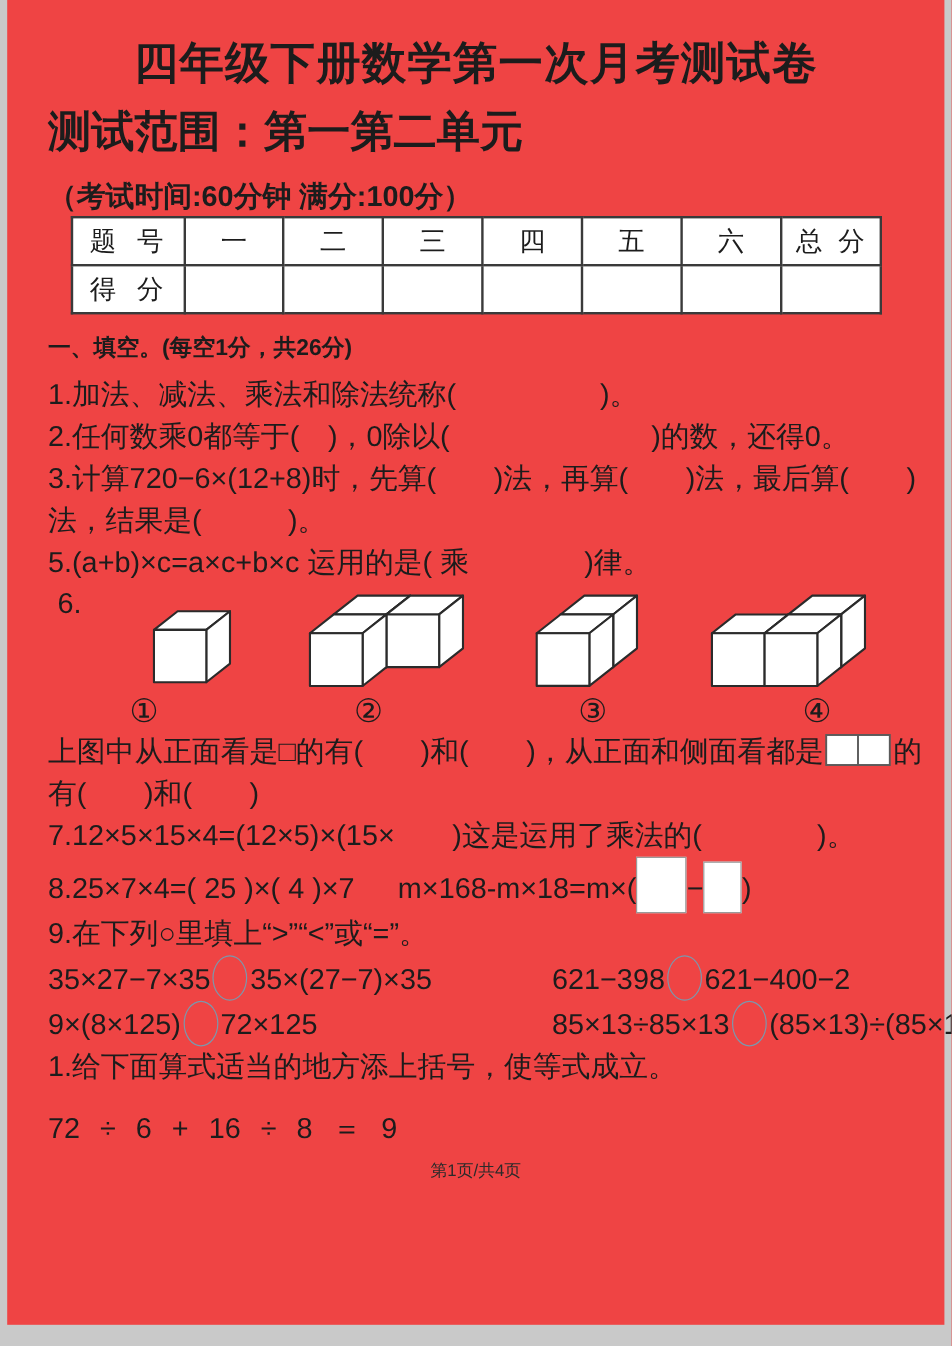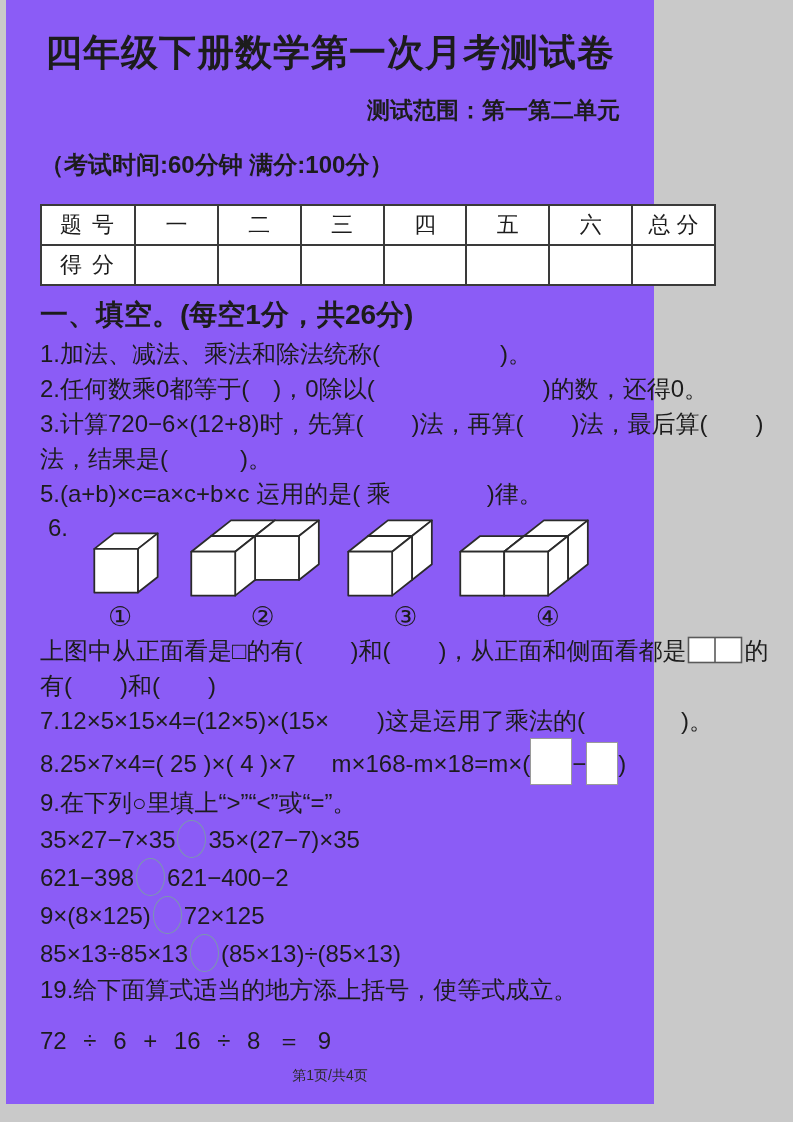--- a/index.html
+++ b/index.html
@@ -3,45 +3,45 @@
 <meta charset="utf-8">
 <style>
   html,body{margin:0;padding:0;}
   body{
     width:793px;height:1122px;overflow:hidden;position:relative;
     background:#c9c9c9;
     font-family:"Liberation Sans","DejaVu Sans",sans-serif;
     color:#1c1c1c;
   }
   .page{
-    position:absolute;left:6px;top:0;width:648px;height:1104px;
-    background:#8b5cf6;box-sizing:border-box;padding:0 34px;
+    position:absolute;left:6px;top:0;width:781px;height:1104px;
+    background:#ef4444;box-sizing:border-box;padding:0 34px;
   }
   .title{
     margin:30px 0 0;text-align:center;
     font-size:37px;font-weight:800;letter-spacing:1px;line-height:46px;
   }
   .subtitle{
-    margin:14px 0 18px;text-align:right;
-    font-size:23px;font-weight:700;line-height:40px;
+    margin:14px 0 18px;text-align:left;
+    font-size:36px;font-weight:700;line-height:40px;
   }
   .exam-info{
     margin:20px 0 0;text-align:left;
     font-size:24px;font-weight:600;line-height:30px;
   }
   table.score{
-    margin:24px auto 0;border-collapse:collapse;table-layout:fixed;width:676px;
+    margin:0 auto 0;border-collapse:collapse;table-layout:fixed;width:676px;font-family:Liberation Mono, monospace;
   }
   table.score td{
     border:2px solid #3a3a3a;height:38px;text-align:center;
     font-size:22px;padding:0;background:#fff;
   }
   table.score td.lab{width:92px;letter-spacing:2px;}
   .sec-heading{
-    margin:8px 0 0;font-size:28px;font-weight:800;line-height:42px;
+    margin:8px 0 0;font-size:19px;font-weight:800;line-height:42px;
   }
   .p{font-size:24px;line-height:35px;margin:0;white-space:nowrap;}
   .fig-row{
     display:flex;justify-content:space-between;align-items:flex-end;
     padding:2px 28px 0 8px;height:88px;
   }
   .fig-num{align-self:flex-start;font-size:24px;line-height:30px;}
   .fig svg{display:block;}
   .fig-labels{
     display:flex;justify-content:space-between;
@@ -53,21 +53,21 @@
     display:inline-block;border:1.5px solid #9a9a9a;background:#fff;
     vertical-align:-13px;
   }
   .blank-box.b1{width:40px;height:45px;}
   .blank-box.b2{width:30px;height:41px;}
   .cmp-circle{
     display:inline-block;width:27px;height:36px;
     border:1.7px solid #7b98ad;border-radius:50%;
     vertical-align:-10px;margin:0 2px;background:transparent;
   }
-  .q9row{display:flex;flex-direction:column;}
+  .q9row{display:flex;}
   .q9row .left{flex:0 0 auto;min-width:420px;}
   .gap36{display:inline-block;width:36px;}
   .equation{word-spacing:10px;margin-top:16px;}
   .footer{
     margin:8px 0 0;text-align:center;font-size:14px;color:#2a2a2a;line-height:18px;
   }
 </style>
 </head>
 <body>
 
@@ -177,18 +177,18 @@
 
   <div class="p q9row">
     <span class="left"><span>35×27−7×35</span><span class="cmp-circle"></span><span>35×(27−7)×35</span></span>
     <span><span>621−398</span><span class="cmp-circle"></span><span>621−400−2</span></span>
   </div>
   <div class="p q9row">
     <span class="left"><span>9×(8×125)</span><span class="cmp-circle"></span><span>72×125</span></span>
     <span><span>85×13÷85×13</span><span class="cmp-circle"></span><span>(85×13)÷(85×13)</span></span>
   </div>
 
-  <p class="p">19.给下面算式适当的地方添上括号，使等式成立。</p>
+  <p class="p">1.给下面算式适当的地方添上括号，使等式成立。</p>
   <p class="p equation">72 ÷ 6 + 16 ÷ 8 ＝ 9</p>
 
   <div class="footer">第1页/共4页</div>
 
 </div>
 
 </body></html>

